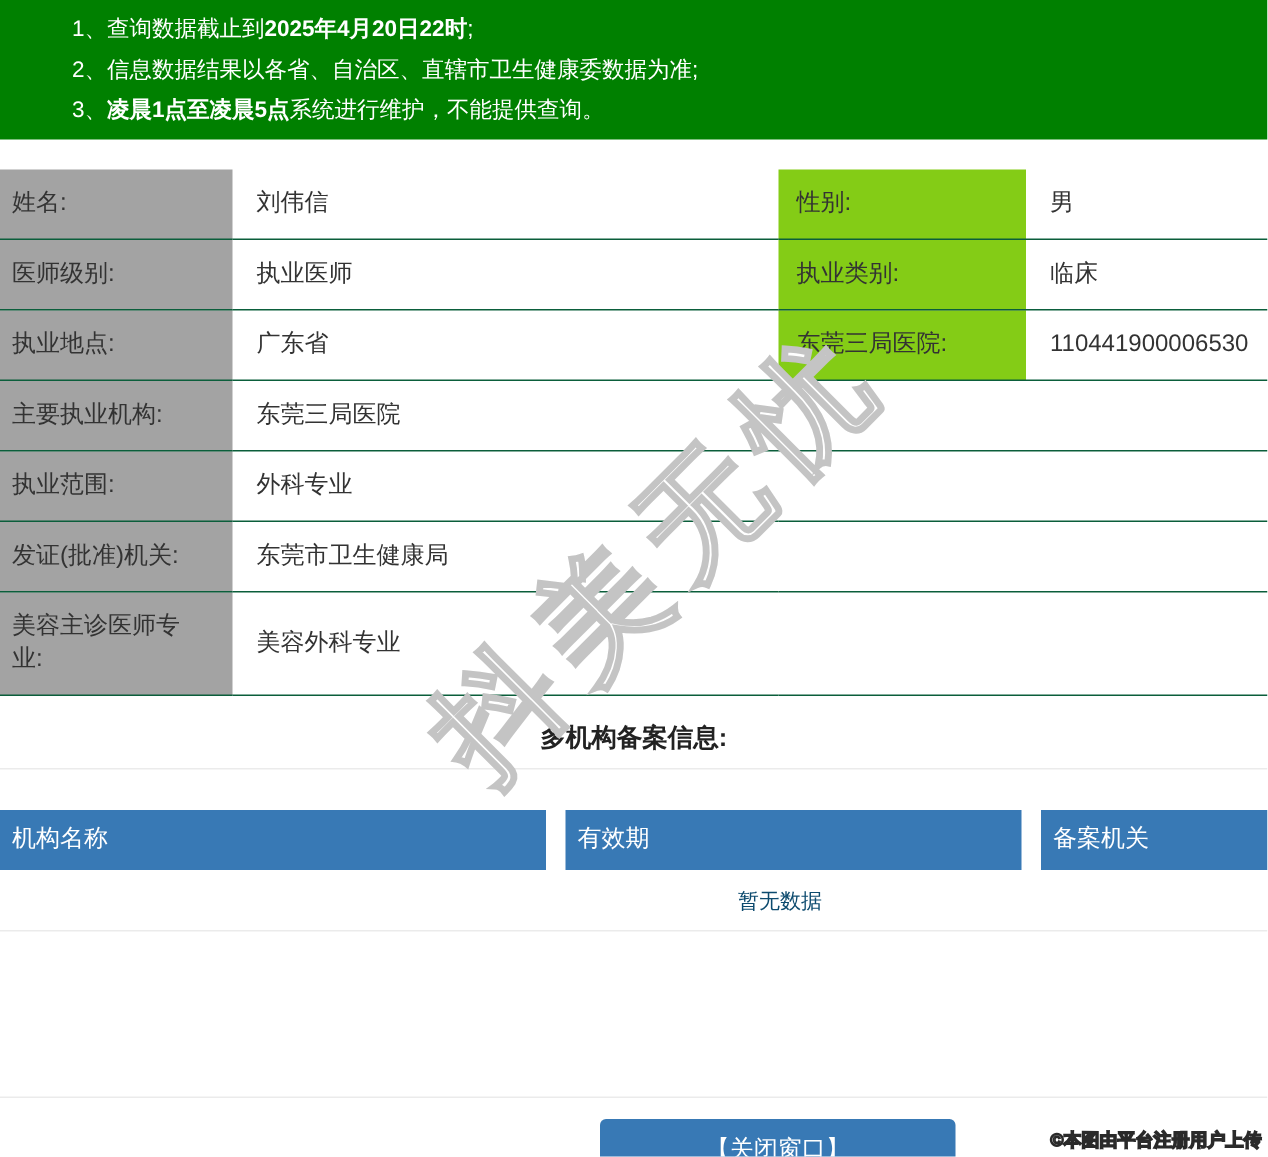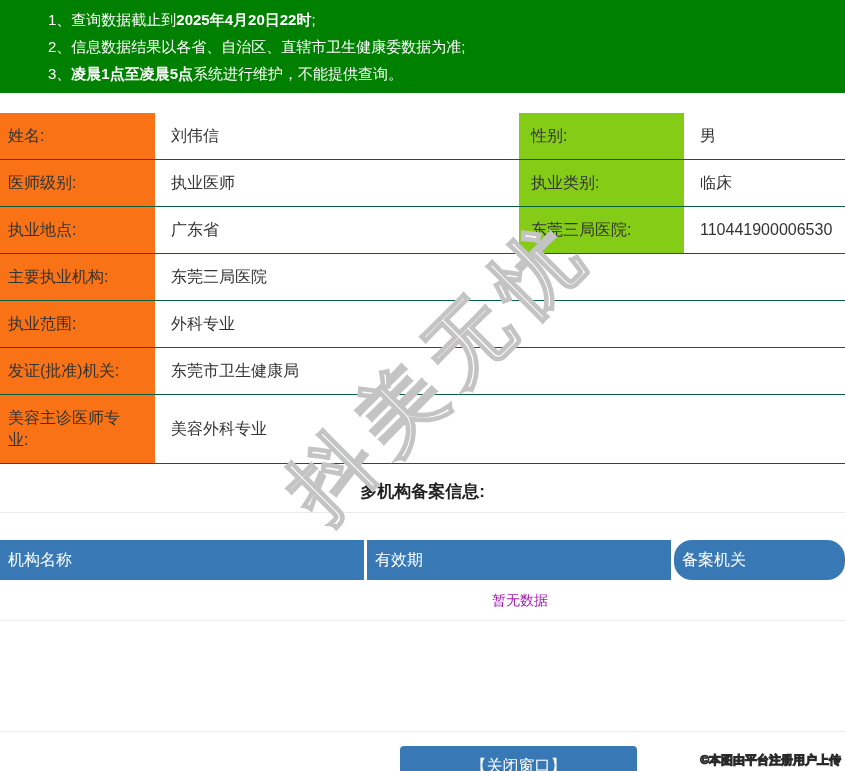--- a/index.html
+++ b/index.html
@@ -30,21 +30,21 @@
     font-size: 16px;
     table-layout: fixed;
   }
   .info-table td {
     border-bottom: 1px solid #0b5e3b;
     vertical-align: middle;
     line-height: 22px;
     color: #333;
   }
   .info-table td.lbl {
-    background: #f97316;
+    background: #a3a3a3;
     padding: 12px 24px 12px 8px;
   }
   .info-table td.lbl2 {
     background: #84cc16;
     padding: 12px 3px 12px 12px;
   }
   .info-table td.val  { padding: 12px 26px 12px 16px; }
   .info-table td.val2 { padding: 12px 6px 12px 16px; }
 
   
@@ -55,42 +55,42 @@
     font-weight: bold;
     color: #222;
     line-height: 24px;
   }
   .thin-rule { border-top: 1px solid #ebebeb; height: 0; }
   .rule-1 { margin-top: 8px; }
 
   .filing-header {
     margin-top: 27px;
     display: flex;
-    gap: 3px;
+    gap: 13px;
     height: 40px;
   }
   .filing-col {
     background: #3879b5;
     color: #ffffff;
     font-size: 16px;
     line-height: 40px;
     padding-left: 8px;
     overflow: hidden;
     white-space: nowrap;
   }
   .filing-col.c1 { width: 364px; }
   .filing-col.c2 { width: 304px; }
-  .filing-col.c3 { flex: 1; border-radius: 18px; }
+  .filing-col.c3 { flex: 1; }
 
   .empty-state {
     height: 40px;
     line-height: 40px;
     text-align: center;
     padding-left: 195px;
-    color: #a21caf;
+    color: #0c4a6e;
     font-size: 14px;
   }
 
   .spacer { height: 110px; }
 
   
   .close-button {
     display: block;
     margin: 14px 0 0 400px;
     width: 237px;

